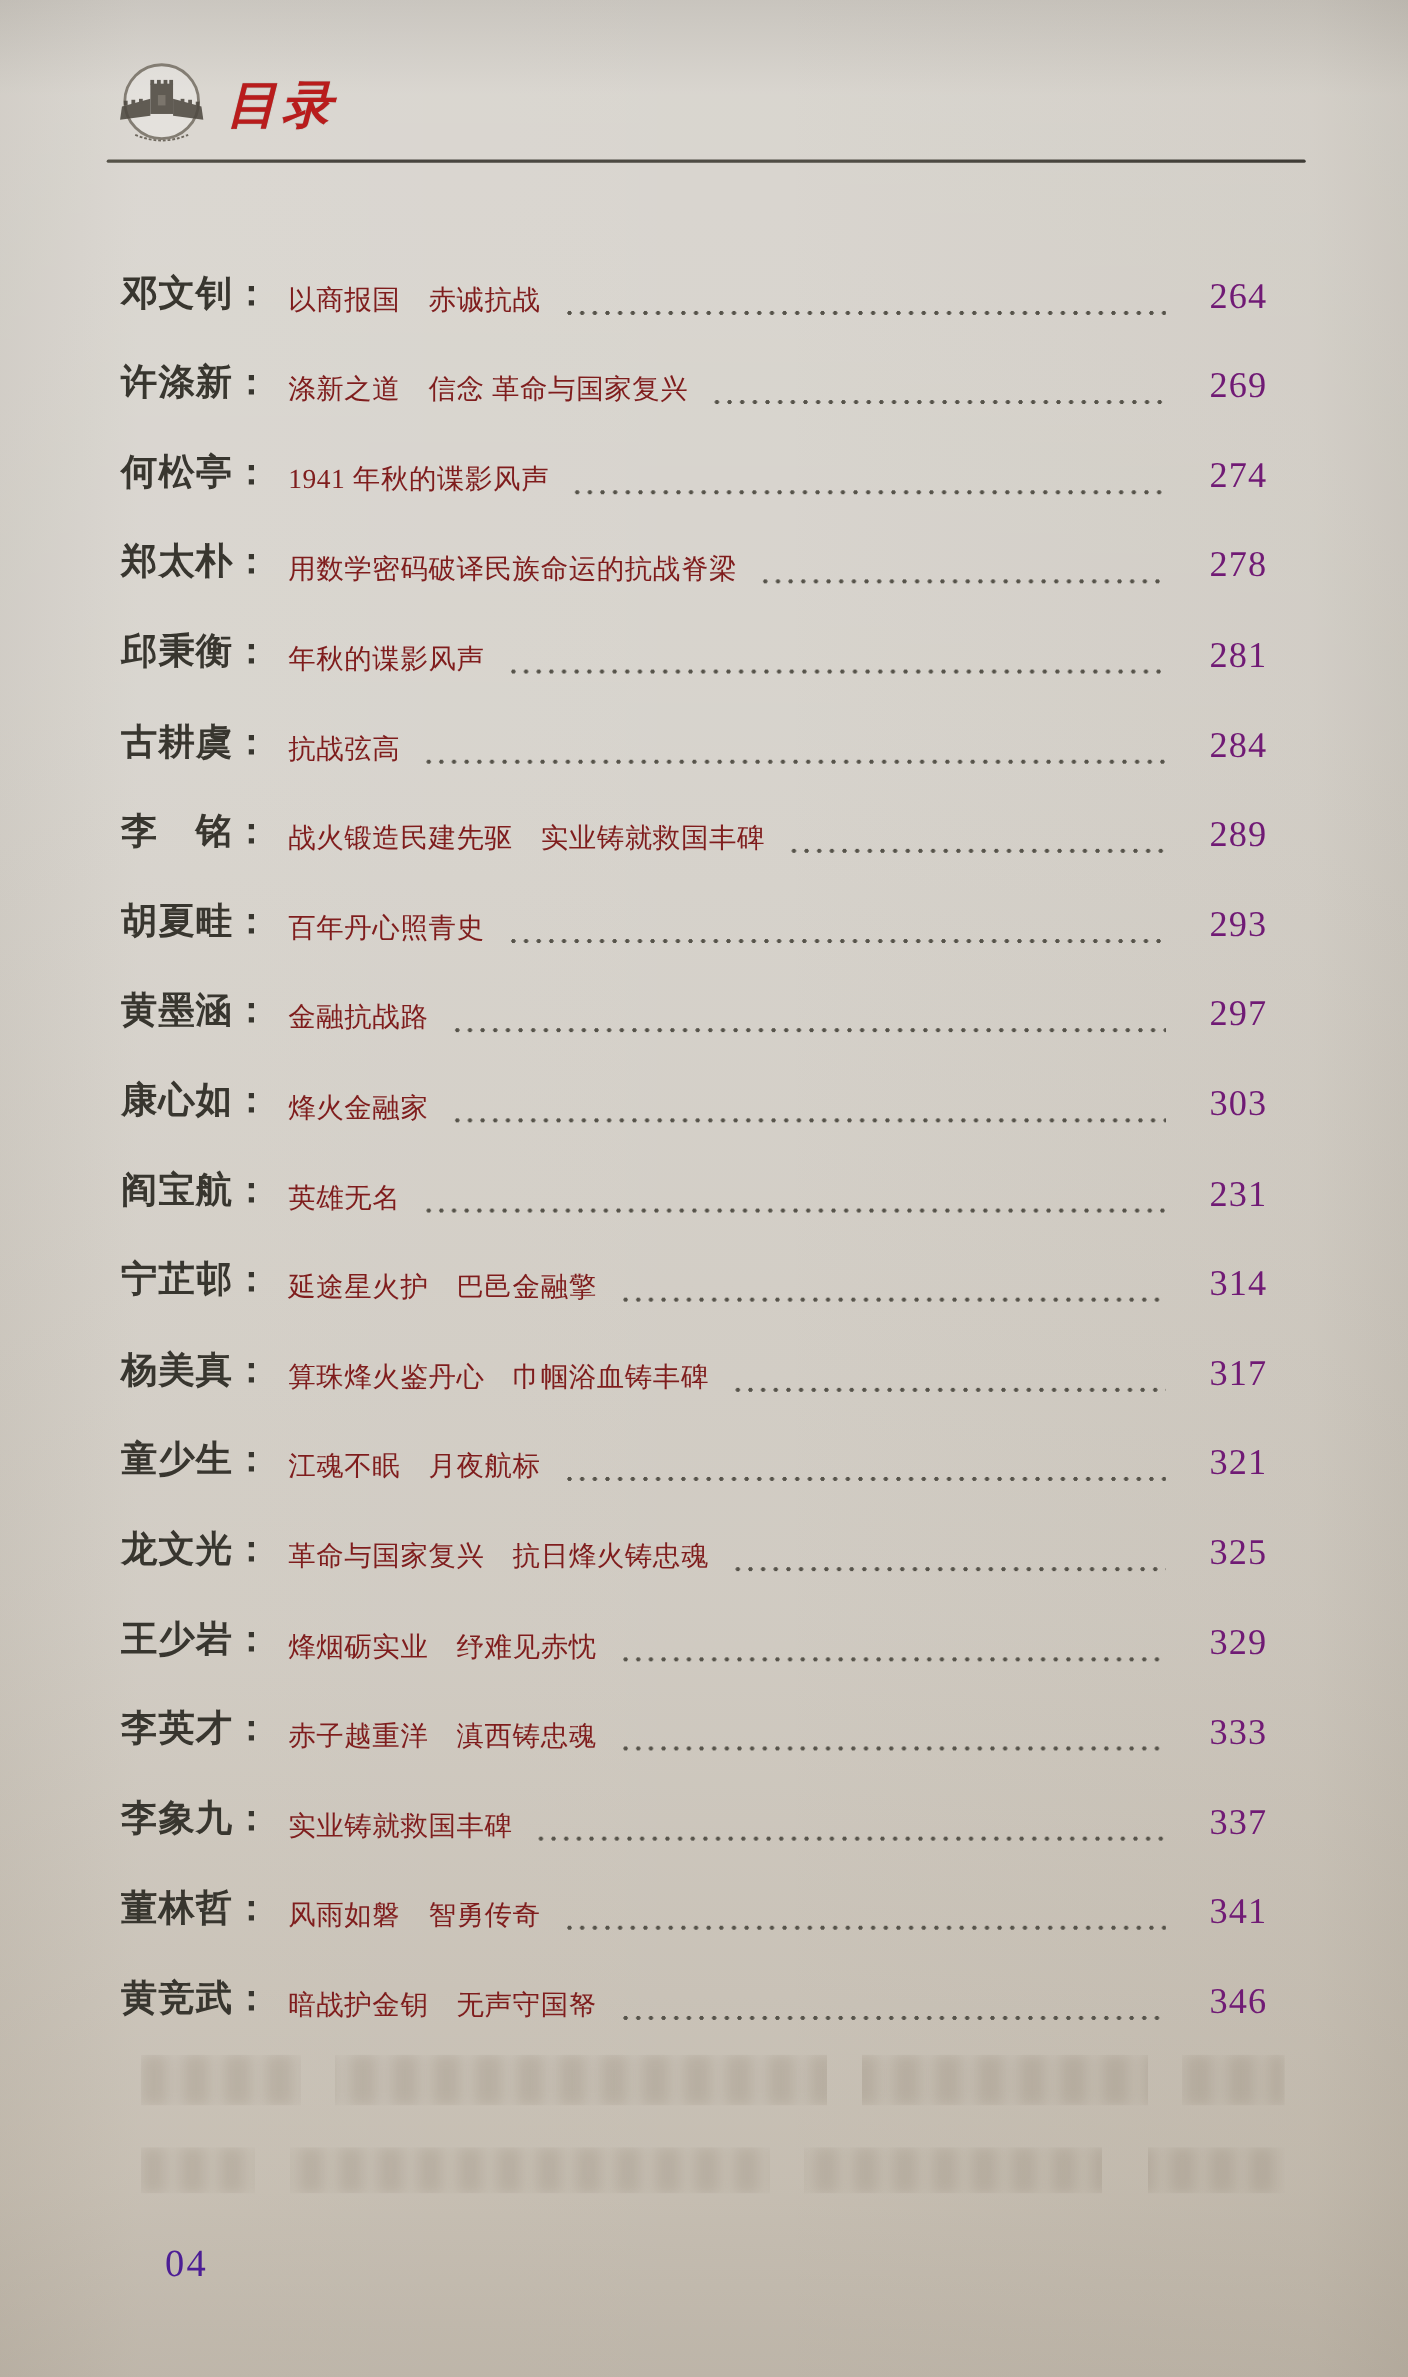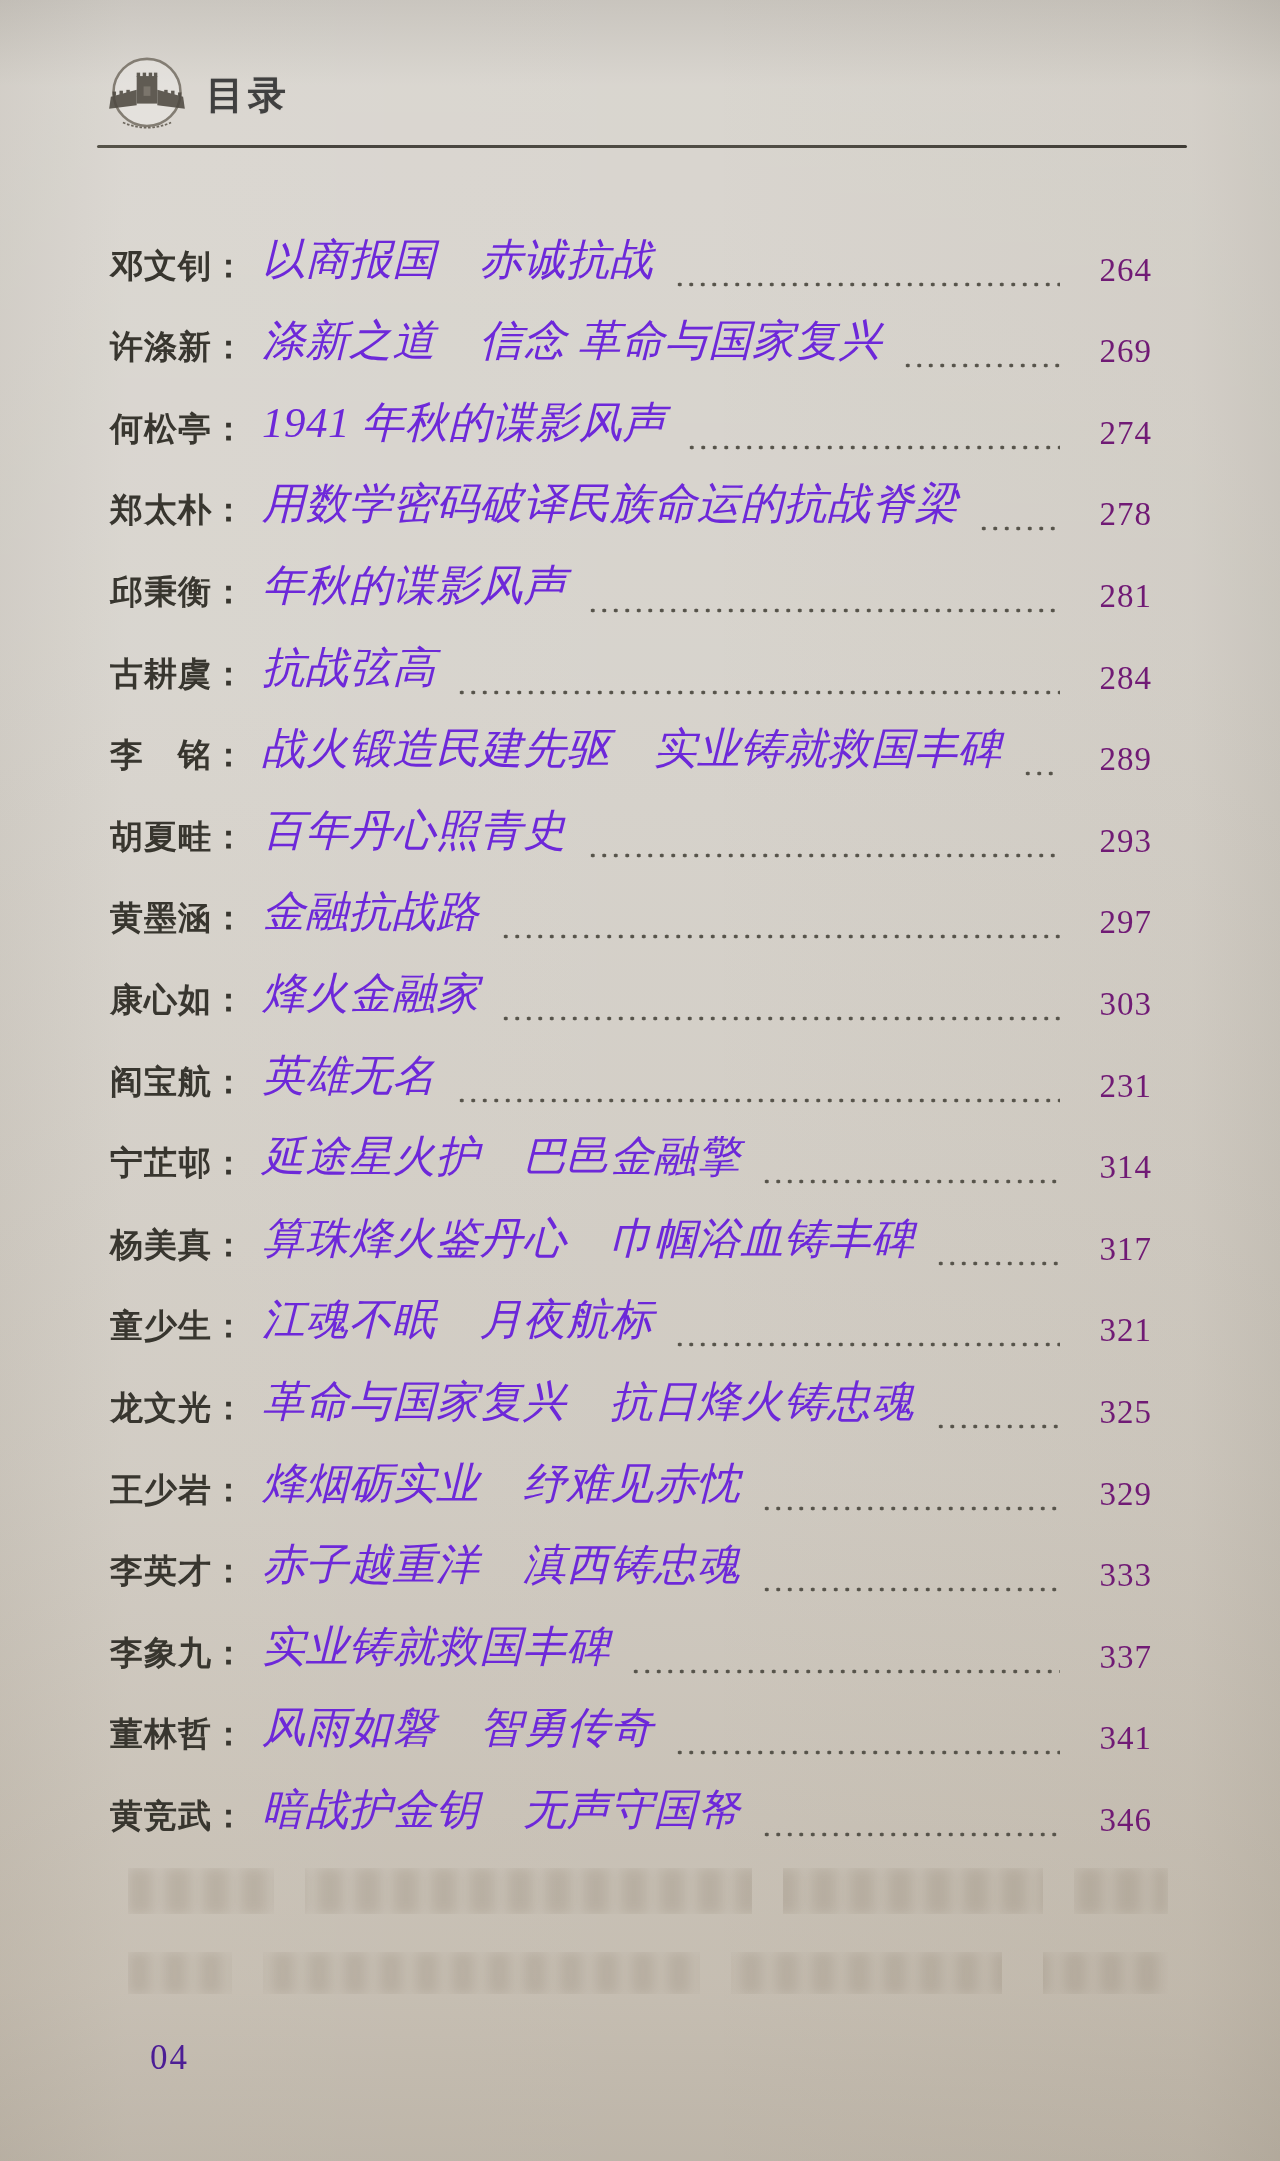--- a/index.html
+++ b/index.html
@@ -11,39 +11,39 @@
   .paper-texture{
     position:absolute;inset:0;pointer-events:none;
     background:
       linear-gradient(180deg, rgba(90,85,80,0.10) 0%, rgba(255,255,255,0.10) 4%, rgba(255,255,255,0.06) 30%, rgba(150,128,98,0.08) 68%, rgba(135,112,80,0.20) 92%, rgba(120,100,72,0.26) 100%),
       linear-gradient(90deg, rgba(110,100,85,0.07) 0%, rgba(255,255,255,0.05) 10%, rgba(255,255,255,0.00) 55%, rgba(110,95,70,0.06) 93%, rgba(90,78,58,0.12) 100%);
   }
   .header{position:absolute;left:104px;top:52px;display:flex;align-items:center;gap:16px;}
   .logo{width:86px;height:86px;flex:0 0 auto;}
   .header-title{
     font-family:"Liberation Sans", sans-serif;font-weight:bold;
-    font-size:38px;color:#404040;letter-spacing:4px;line-height:1;
+    font-size:46px;color:#b91c1c;letter-spacing:4px;line-height:1;
     text-shadow:0 0 1px rgba(46,45,42,0.4);
+    font-style:italic;
   }
   .rule{
     position:absolute;left:97px;top:145px;width:1090px;height:3px;
     background:linear-gradient(90deg,#565349,#47443e 20%,#514e46 60%,#3f3c36);
     border-radius:2px;
   }
   .toc{position:absolute;left:110px;top:207px;width:1042px;}
   .toc-row{display:flex;align-items:flex-end;height:81.6px;}
   .name-box{
     flex:0 0 auto;min-width:152px;display:flex;align-items:baseline;
     font-family:"Liberation Sans", sans-serif;font-weight:700;
     font-size:33px;color:#38362f;letter-spacing:1px;white-space:pre;
   }
   .entry-title{
-    flex:0 0 auto;font-size:43px;color:#6d28d9;white-space:pre;
+    flex:0 0 auto;font-size:25px;color:#7f1d1d;white-space:pre;
     letter-spacing:0.5px;
-    font-style:italic;
   }
   .leader{
     flex:1 1 auto;height:9px;margin:6px 14px 0 18px;min-width:10px;
     background-image:radial-gradient(circle, #56534a 1.7px, rgba(0,0,0,0) 2.2px);
     background-size:11.5px 9px;background-repeat:repeat-x;background-position:2px 50%;
   }
   .entry-page{
     flex:0 0 auto;width:78px;text-align:right;
     font-size:33px;color:#701a75;letter-spacing:1px;
   }

